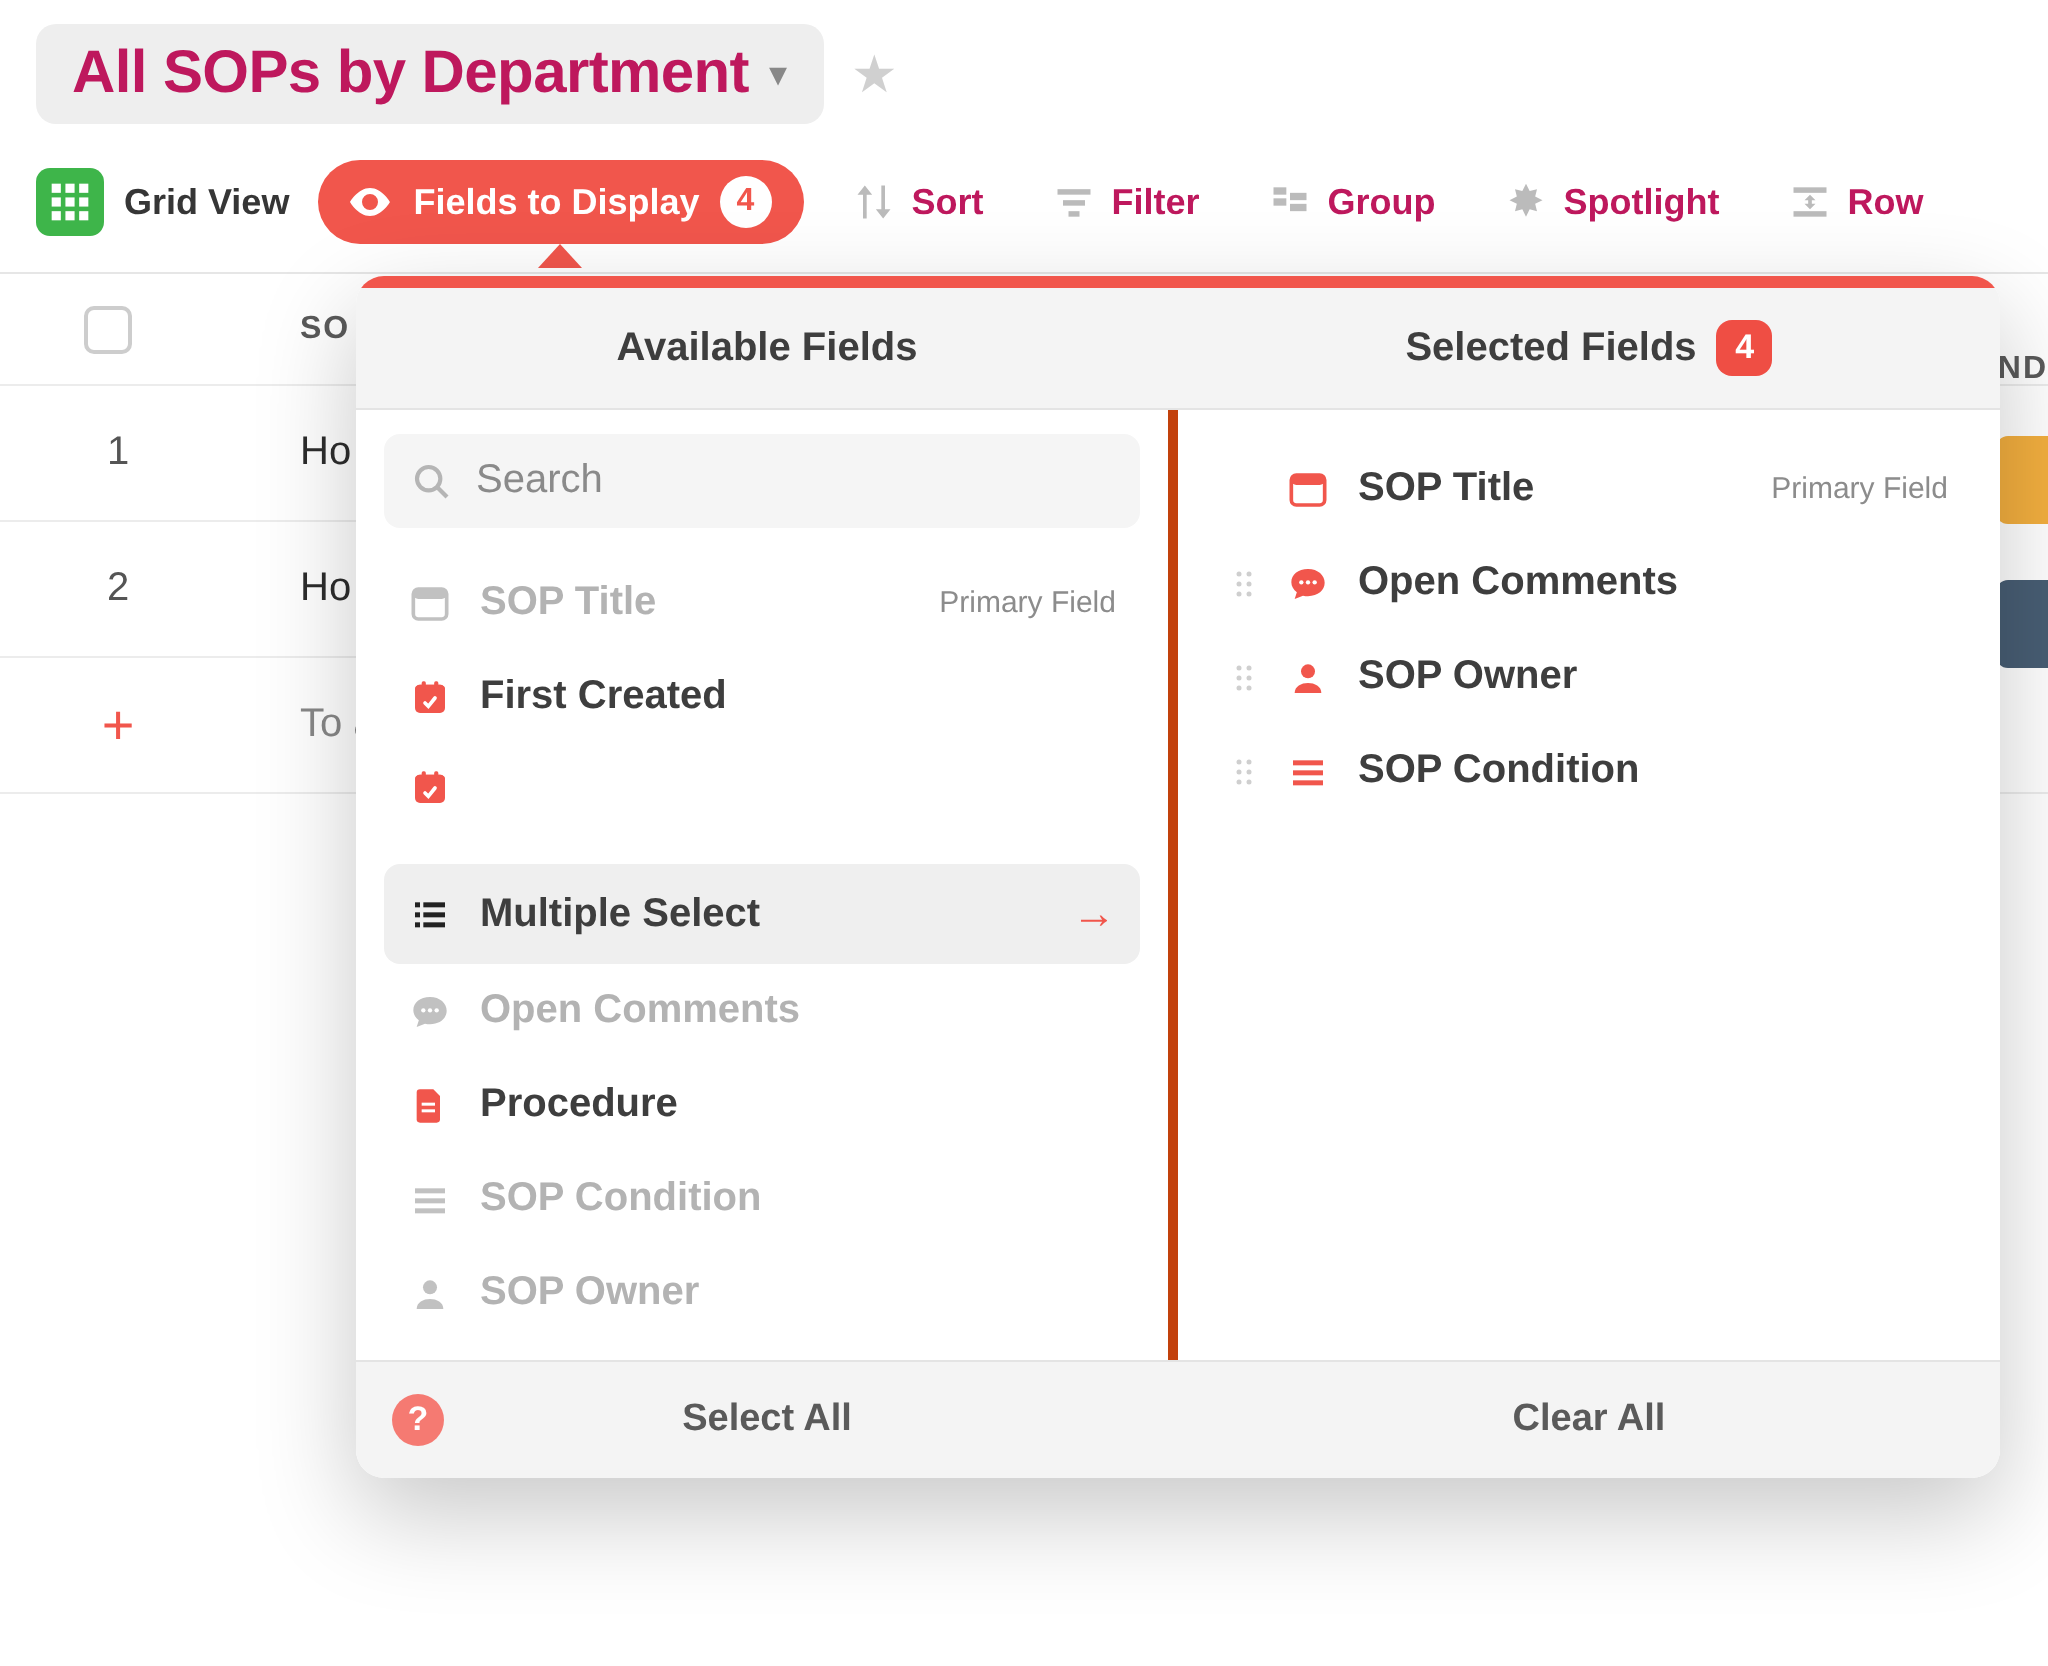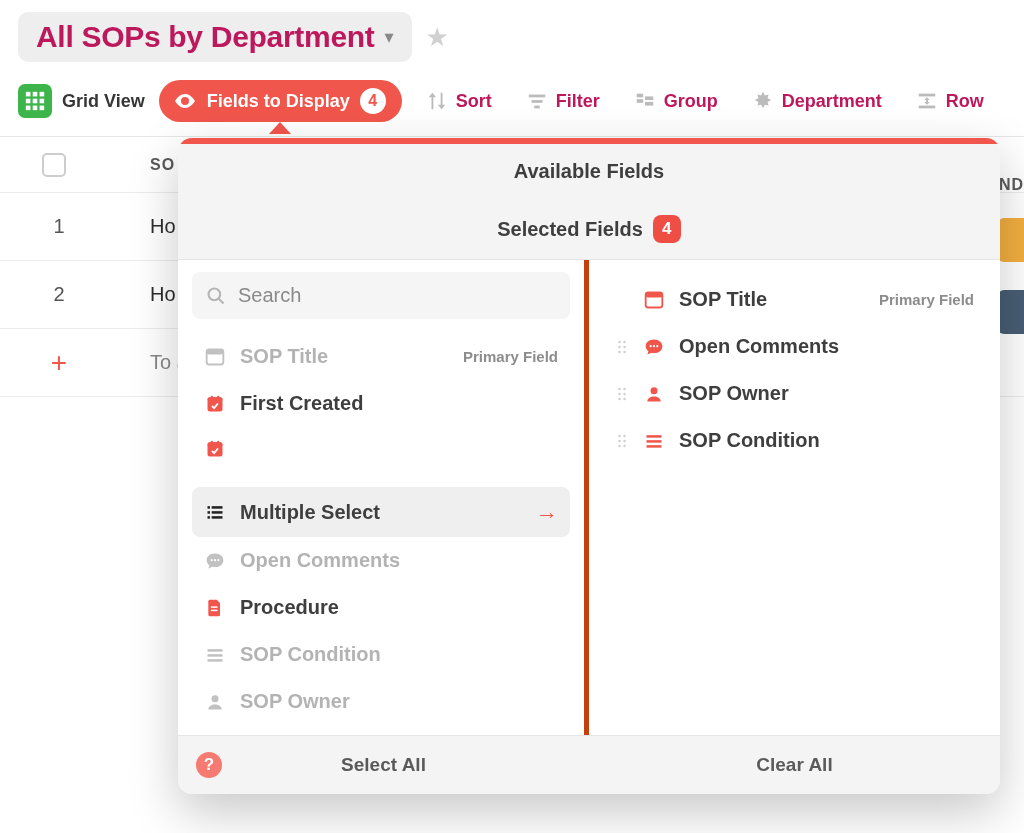--- a/index.html
+++ b/index.html
@@ -136,21 +136,21 @@
     left:178px; top:138px;
     width:822px;
     background:#fff;
     border-radius:14px;
     box-shadow:0 18px 50px rgba(0,0,0,0.22);
     overflow:hidden;
     display:flex; flex-direction:column;
   }
   .popover-top { height:6px; background:var(--red);}
   .popover-header {
-    display:grid; grid-template-columns:1fr;
+    display:grid; grid-template-columns:1fr 1fr;
     background:#f4f4f4;
     border-bottom:1px solid #e4e4e4;
     font-size:20px; font-weight:800; color:#3e3e3e;
   }
   .popover-header > div { padding:16px 0; text-align:center; display:flex; align-items:center; justify-content:center; gap:10px;}
   .popover-header .badge {
     background:var(--red-badge); color:#fff; border-radius:8px;
     min-width:28px; height:28px; display:flex;align-items:center;justify-content:center;
     font-size:17px; font-weight:800;
   }
@@ -169,21 +169,21 @@
     padding:12px 12px; border-radius:8px;
     font-size:20px; font-weight:700; color:#3e3e3e;
   }
   .field-item.disabled { color:#b3b3b3; }
   .field-item.disabled .fi-icon { color:#c1c1c1;}
   .field-item.hover { background:#efefef;margin-top:16px;}
   .field-item.hover .fi-icon { color:#222;}
   .fi-icon { width:22px; color:var(--red); display:flex; justify-content:center;}
   .fi-icon svg { width:20px; height:20px;}
   .fi-label { flex:1; }
-  .fi-tag { font-size:15px; font-weight:700; color:#8c8c8c; }
+  .fi-tag { font-size:15px; font-weight:400; color:#8c8c8c; }
   .fi-arrow { color:var(--red); font-size:22px; font-weight:800;}
   .drag { width:14px; color:#cfcfcf; display:flex; justify-content:center;}
   .drag svg { width:10px; height:16px; }
   .popover-footer {
     display:grid; grid-template-columns:1fr 1fr;
     background:#f4f4f4; border-top:1px solid #e4e4e4;
     font-size:19px; font-weight:800; color:#5a5a5a;
   }
   .popover-footer > div { padding:18px 0; text-align:center; position:relative;}
   .help-dot {
@@ -252,21 +252,21 @@
         <rect x="3" y="10" width="7" height="4"></rect>
         <rect x="12" y="7" width="9" height="4"></rect>
         <rect x="12" y="13" width="9" height="4"></rect>
       </svg>
     <span>Group</span>
   </div>
   <div class="tool-item">
     <svg viewBox="0 0 24 24" fill="#bbb">
         <path d="M12 2l2 4 4-1-1 4 4 2-4 2 1 4-4-1-2 4-2-4-4 1 1-4-4-2 4-2-1-4 4 1 2-4z"></path>
       </svg>
-    <span>Department</span>
+    <span>Spotlight</span>
   </div>
   <div class="tool-item">
     <svg viewBox="0 0 24 24" fill="#bbb">
         <rect x="3" y="4" width="18" height="3"></rect>
         <rect x="3" y="17" width="18" height="3"></rect>
         <path d="M12 8l-3 3h2v2h-2l3 3 3-3h-2v-2h2l-3-3z"></path>
       </svg>
     <span>Row</span>
   </div>
 </div>

